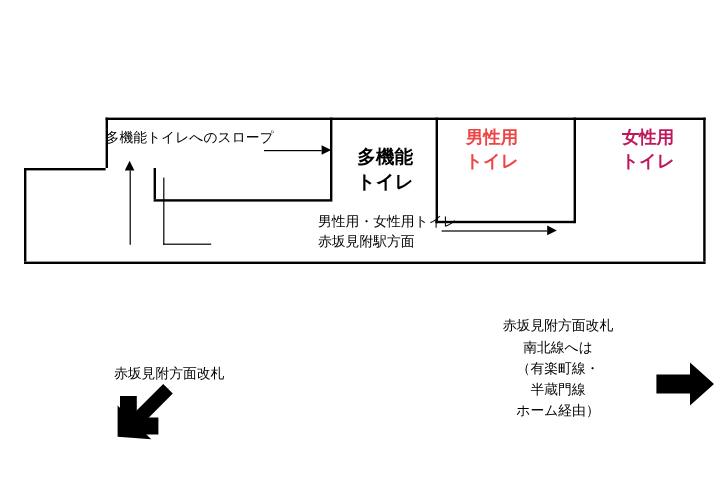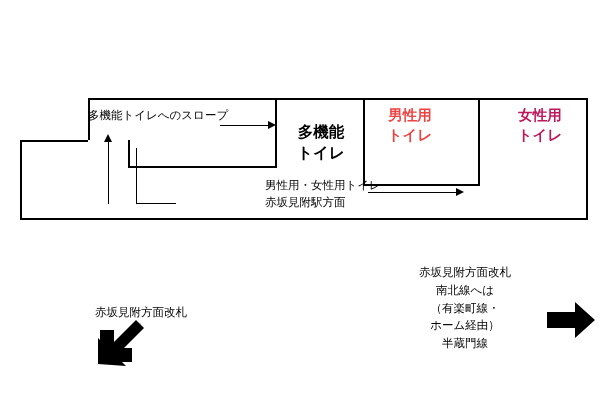--- a/index.html
+++ b/index.html
@@ -170,22 +170,22 @@
       <path d="M50 4 L22 32 L22 12 L8 12 L8 44 L40 44 L40 30 L20 30 Z" fill="#000000"></path>
       <path d="M52 2 L26 28 L44 28 L44 10 L10 10 L10 44 L44 44" fill="none" stroke="#000000" stroke-width="0"></path>
       <polygon points="6,46 6,20 16,30 44,2 52,10 24,38 34,48" fill="#000000"></polygon>
     </svg>
   </div>
 
   <div class="caption center" style="left:400px; top:264px; width:130px;">
     <div>赤坂見附方面改札</div>
     <div>南北線へは</div>
     <div>（有楽町線・</div>
+    <div>半蔵門線</div>
     <div>ホーム経由）</div>
-    <div>半蔵門線</div>
   </div>
 
   <div class="big-arrow" style="left:545px; top:300px;">
     <svg width="52" height="40" viewBox="0 0 52 40" aria-hidden="true">
       <polygon points="2,12 30,12 30,2 50,20 30,38 30,28 2,28" fill="#000000"></polygon>
     </svg>
   </div>
 
 </div>
 

